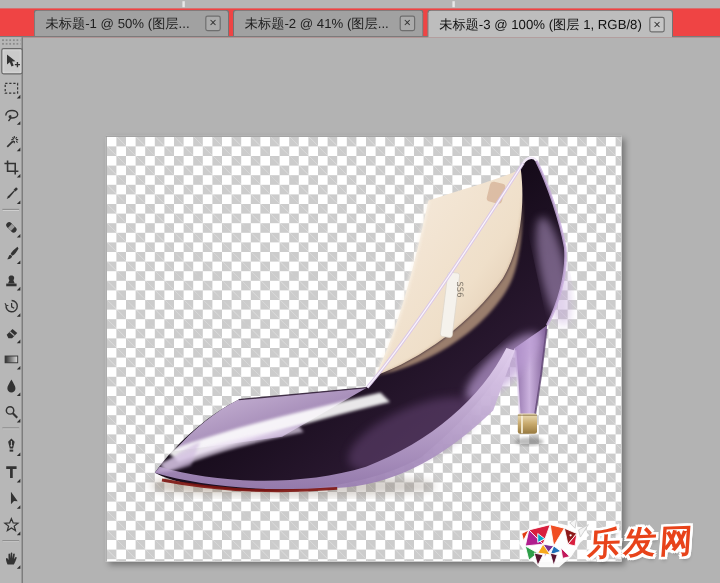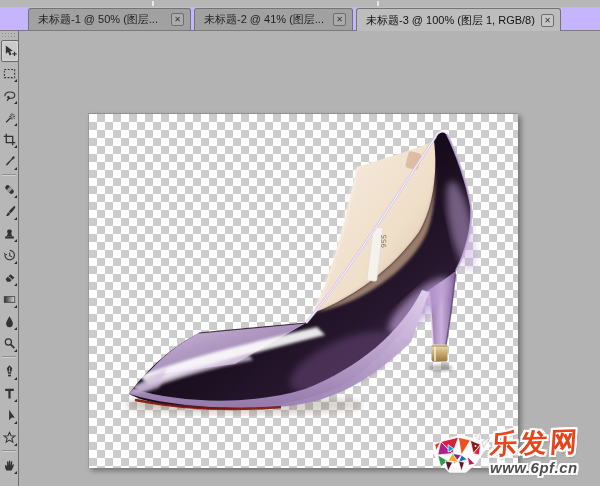--- a/index.html
+++ b/index.html
@@ -8,21 +8,21 @@
     background:#b3b3b3;
     font-family:"Liberation Sans","DejaVu Sans",sans-serif;
     -webkit-font-smoothing:antialiased;
   }
   
   .top-strip{position:absolute;left:0;top:0;width:600px;height:7px;background:#b6b6b6;}
   .top-strip .tick{position:absolute;top:1px;width:2px;height:5px;background:#e8e8e8;}
   
   .tabbar{
     position:absolute;left:0;top:7px;width:600px;height:24px;
-    background:#c4b5fd;border-bottom:1px solid #7b7b7b;
+    background:#ef4444;border-bottom:1px solid #7b7b7b;
     display:flex;align-items:flex-end;padding-left:28px;box-sizing:border-box;
   }
   .tab{
     height:22px;box-sizing:border-box;display:flex;align-items:center;
     padding:0 6px 0 9px;margin-right:3px;
     background:#a1a1a1;border:1px solid #747474;border-bottom:none;
     border-radius:3px 3px 0 0;color:#1f1f1f;font-size:11px;white-space:nowrap;
     overflow:hidden;cursor:default;
   }
   .tab .lbl{overflow:hidden;white-space:nowrap;flex:1 1 auto;}
@@ -422,15 +422,14 @@
       <polygon points="34,42 38,56 44,44" fill="#5a1530"></polygon>
       <polygon points="52,42 56,56 60,44" fill="#5a1530"></polygon>
       <polygon points="64,36 74,46 66,48" fill="#c2185b"></polygon>
       <polygon points="74,8 82,3 80,14" fill="#f5f5f5" stroke="#cccccc"></polygon>
       <polygon points="84,16 95,10 86,24" fill="#f5f5f5" stroke="#cccccc"></polygon>
     </g>
     <circle cx="75" cy="22" r="1.3" fill="#ffffff"></circle>
   </svg>
   <div class="wm-text">
     <span class="wm-cn">乐发网</span>
-    <span class="wm-url">www.6pf.cn</span>
   </div>
 </div>
 
 </body></html>

